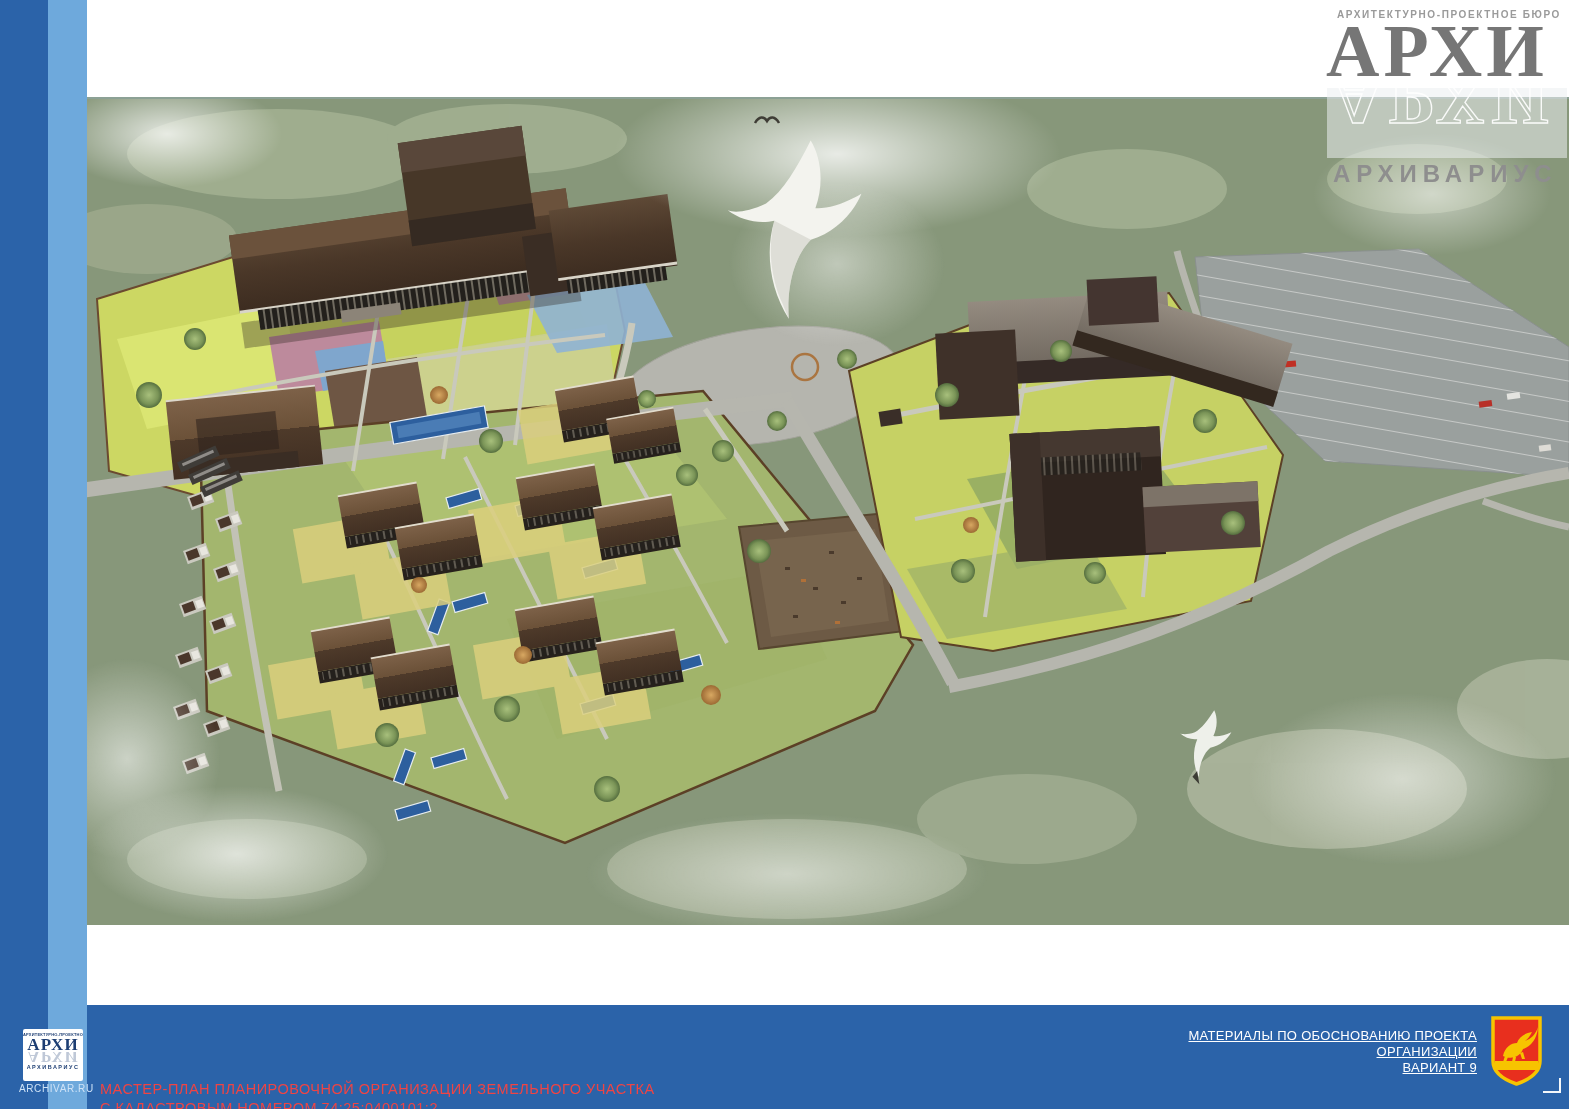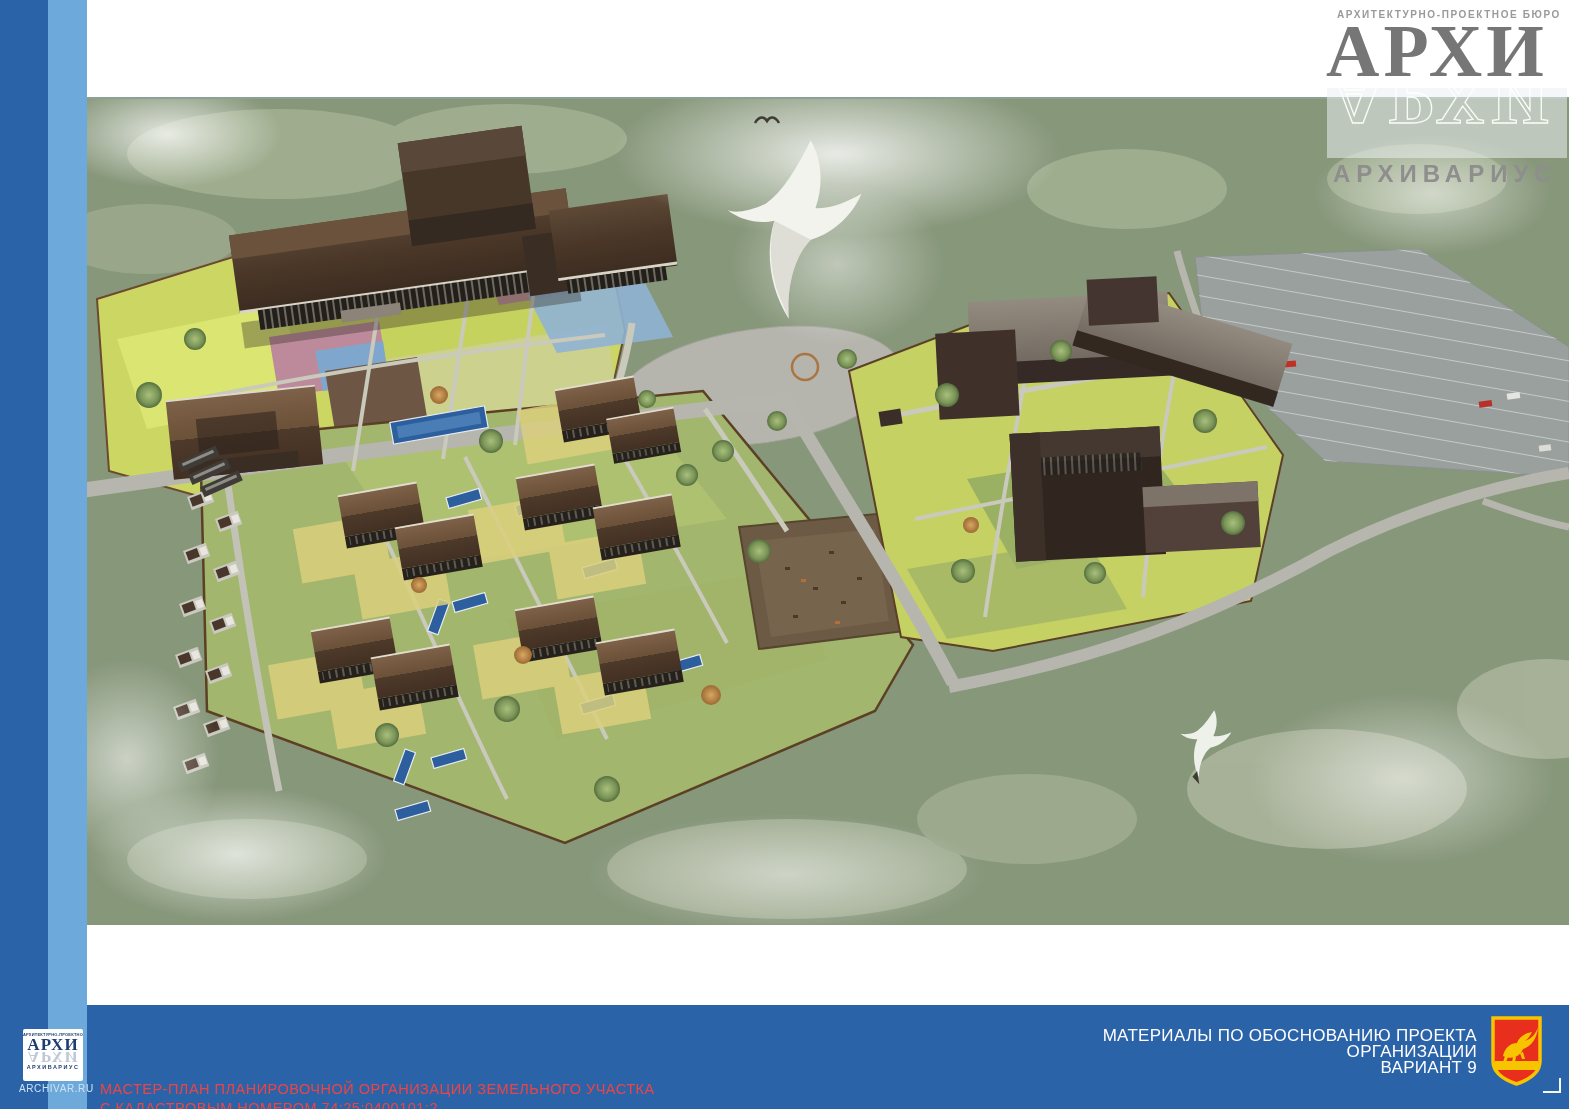--- a/index.html
+++ b/index.html
@@ -30,21 +30,21 @@
             font-size:74px;line-height:74px;color:#767676;letter-spacing:4px;}
   .refl-box{left:1327px;top:88px;width:240px;height:70px;background:rgba(235,239,241,.55);overflow:hidden;}
   .refl-text{position:absolute;left:4px;top:-26px;transform:scaleY(-1);
              font-family:"Liberation Serif",serif;font-weight:bold;font-size:74px;line-height:74px;
              letter-spacing:4px;color:transparent;-webkit-text-stroke:1.3px rgba(255,255,255,.92);}
   .logo-sub{left:1333px;top:160px;font-size:24px;font-weight:bold;letter-spacing:6px;color:#8e8e8e;}
 
   
   .footer-bar{left:87px;top:1005px;width:1482px;height:104px;background:#2b63a9;}
   .f-title{left:100px;top:1080px;color:#ef4444;font-size:14.5px;line-height:19px;letter-spacing:.5px;}
-  .f-right{right:92px;top:1028px;color:#ffffff;font-size:17px;line-height:16px;text-align:right;letter-spacing:.3px;}
+  .f-right{right:92px;top:1028px;color:#ffffff;font-size:13px;line-height:16px;text-align:right;letter-spacing:.3px;text-decoration:underline;}
   .corner-mark{left:1543px;top:1078px;width:16px;height:13px;
                border-right:2px solid #fff;border-bottom:2px solid #fff;opacity:.95;}
   .emblem{left:1489px;top:1016px;width:55px;height:70px;}
 
   
   .lbox{left:23px;top:1029px;width:60px;height:52px;background:#ffffff;border-radius:2px;
         overflow:hidden;text-align:center;}
   .lbox-top{font-size:4px;font-weight:bold;color:#1d3e73;margin-top:3px;letter-spacing:.2px;white-space:nowrap;}
   .lbox-main{font-family:"Liberation Serif",serif;font-weight:bold;font-size:17px;line-height:15px;
              color:#1d3e73;letter-spacing:1px;}

